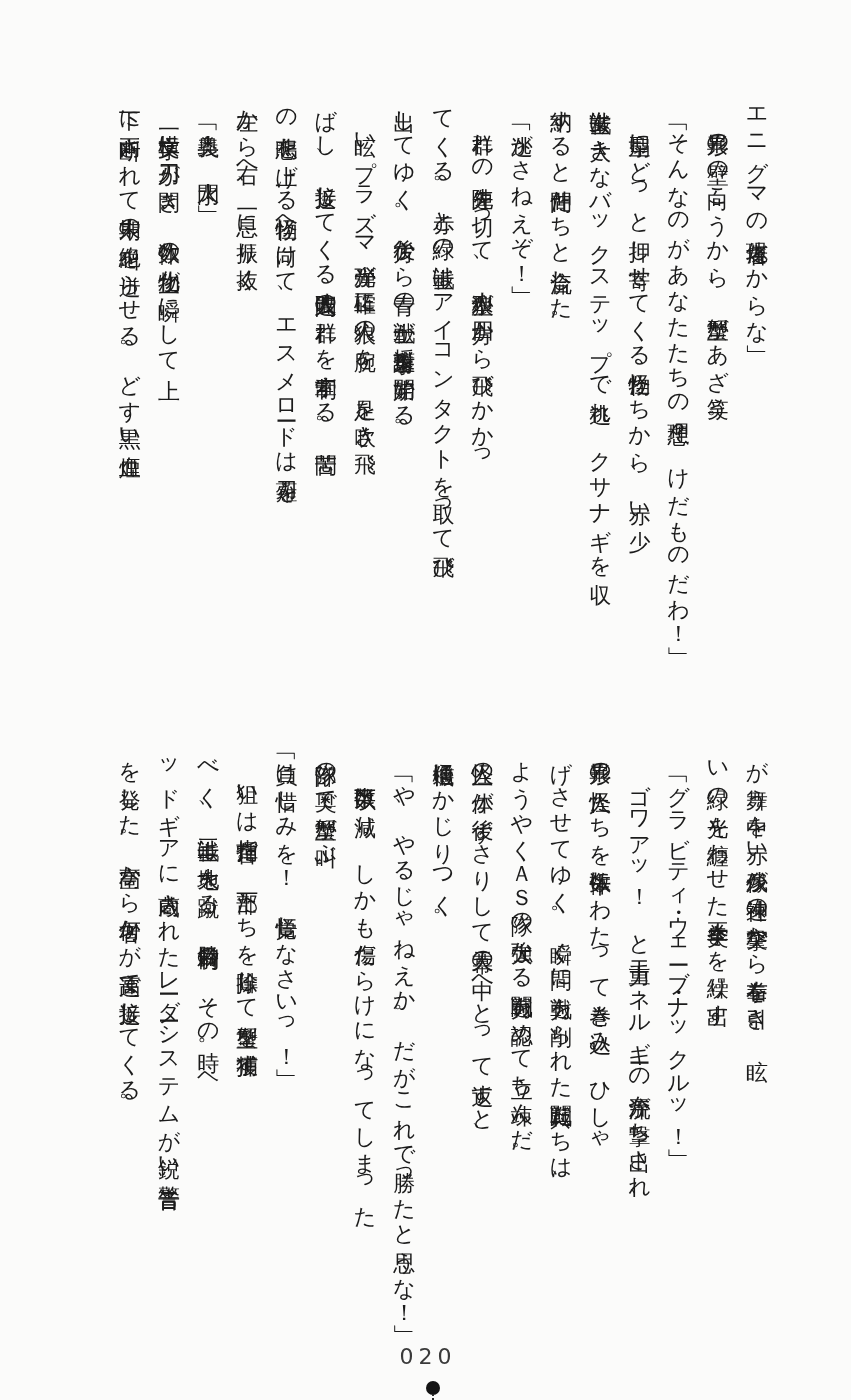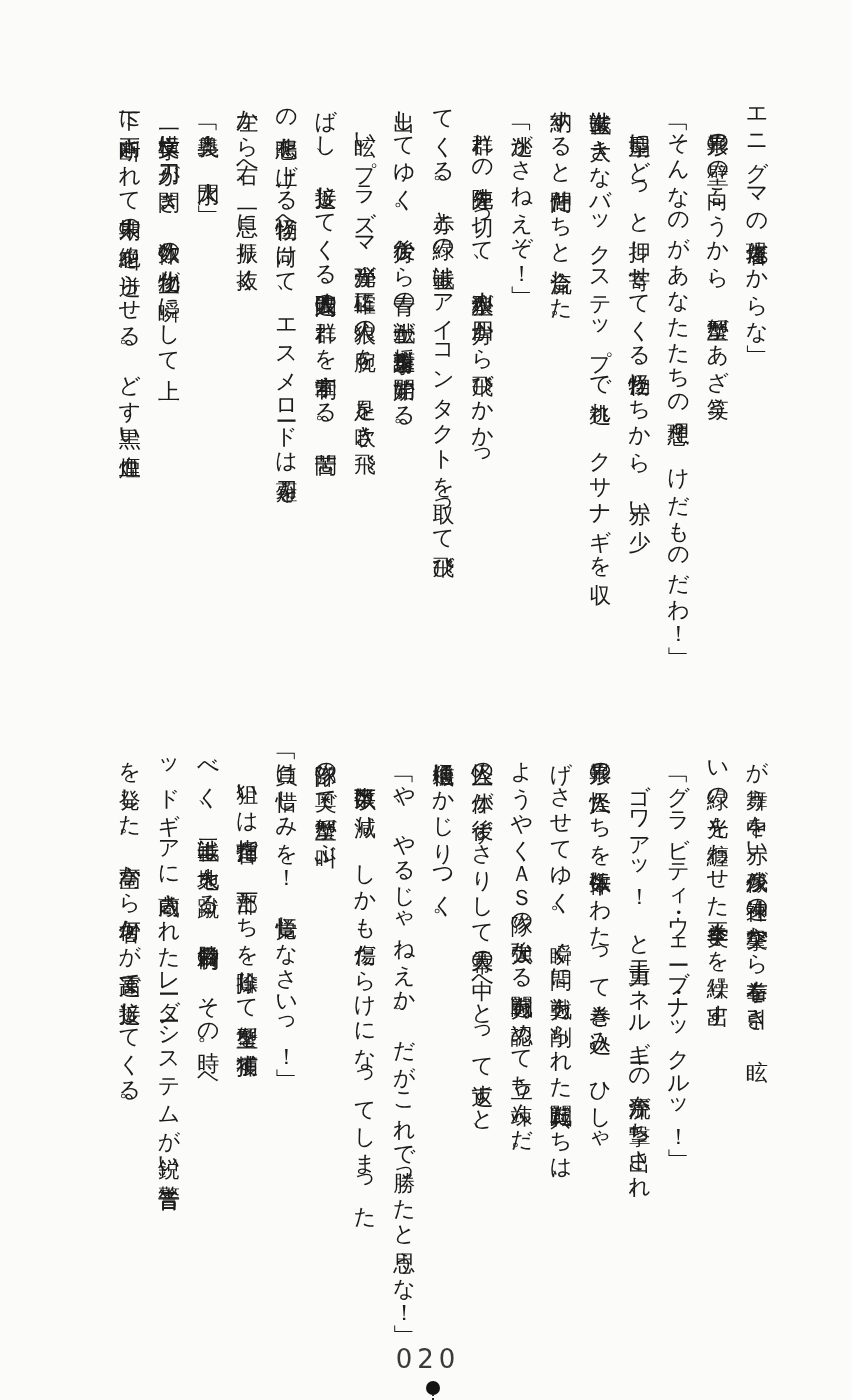--- a/index.html
+++ b/index.html
@@ -25,21 +25,21 @@
   }
   .vblock-top { top: 94px; }
   .vblock-bottom { top: 746px; }
   .vcol {  }
   .pagenum {
     position: absolute;
     top: 1344px;
     left: 50%;
     transform: translateX(-50%);
     font-family: "DejaVu Sans", "Liberation Sans", sans-serif;
-    font-size: 26px;
+    font-size: 22px;
     font-weight: 400;
     color: #3a3a3a;
     letter-spacing: 5px;
     text-indent: 5px;
   }
   .bindmark {
     position: absolute;
     top: 1381px;
     left: 426px;
     width: 14px;

